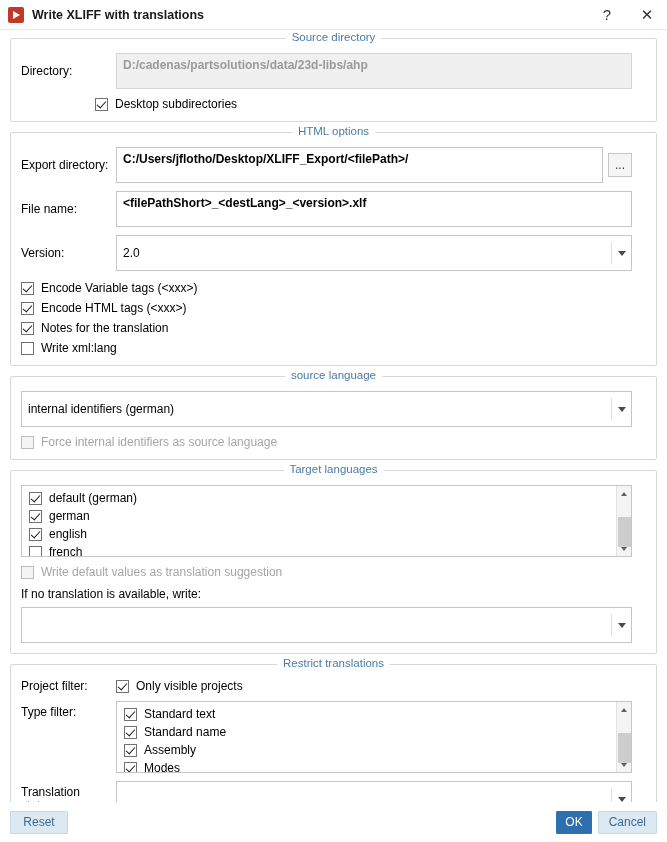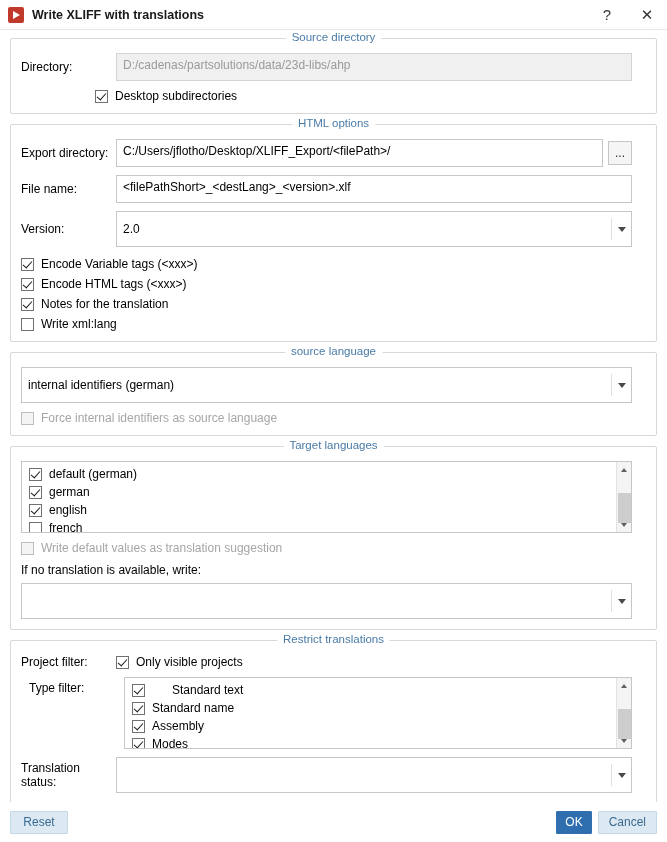--- a/index.html
+++ b/index.html
@@ -91,30 +91,31 @@
   .row:last-child { margin-bottom: 0; }
   .lbl {
     font-size: 12px;
     color: #000;
     flex: 0 0 auto;
   }
   .lbl.w95 { width: 95px; }
 
   .input {
     flex: 1;
-    height: 28px;
+    height: 36px;
     border: 1px solid #c6c6c6;
     background: #ffffff;
     padding: 0 6px;
     font-size: 12px;
     line-height: 22px;
     color: #000;
     white-space: nowrap;
     overflow: hidden;
     text-overflow: ellipsis;
+    font-weight: bold;
   }
   .input.readonly {
     background: #f0f0f0;
     color: #9a9a9a;
     border: 1px solid #d4d4d4;
   }
   .combo {
     flex: 1;
     height: 36px;
     border: 1px solid #c6c6c6;
@@ -420,25 +421,25 @@
       <span class="group-title">Restrict translations</span>
 
       <div class="row">
         <span class="lbl w95">Project filter:</span>
         <span class="cb" style="margin:0;">
           <span class="box checked"></span>
           <span class="cb-lbl">Only visible projects</span>
         </span>
       </div>
 
-      <div class="row" style="align-items:flex-start;margin-left:8px;">
+      <div class="row" style="align-items:flex-start;">
         <span class="lbl w95" style="margin-top:4px;">Type filter:</span>
         <span class="listbox" style="flex:1;">
           <span class="items" style="display:block;">
-            <span class="cb" style="display:flex;gap:20px;">
+            <span class="cb" style="display:flex;">
               <span class="box checked"></span>
               <span class="cb-lbl">Standard text</span>
             </span>
             <span class="cb" style="display:flex;">
               <span class="box checked"></span>
               <span class="cb-lbl">Standard name</span>
             </span>
             <span class="cb" style="display:flex;">
               <span class="box checked"></span>
               <span class="cb-lbl">Assembly</span>

